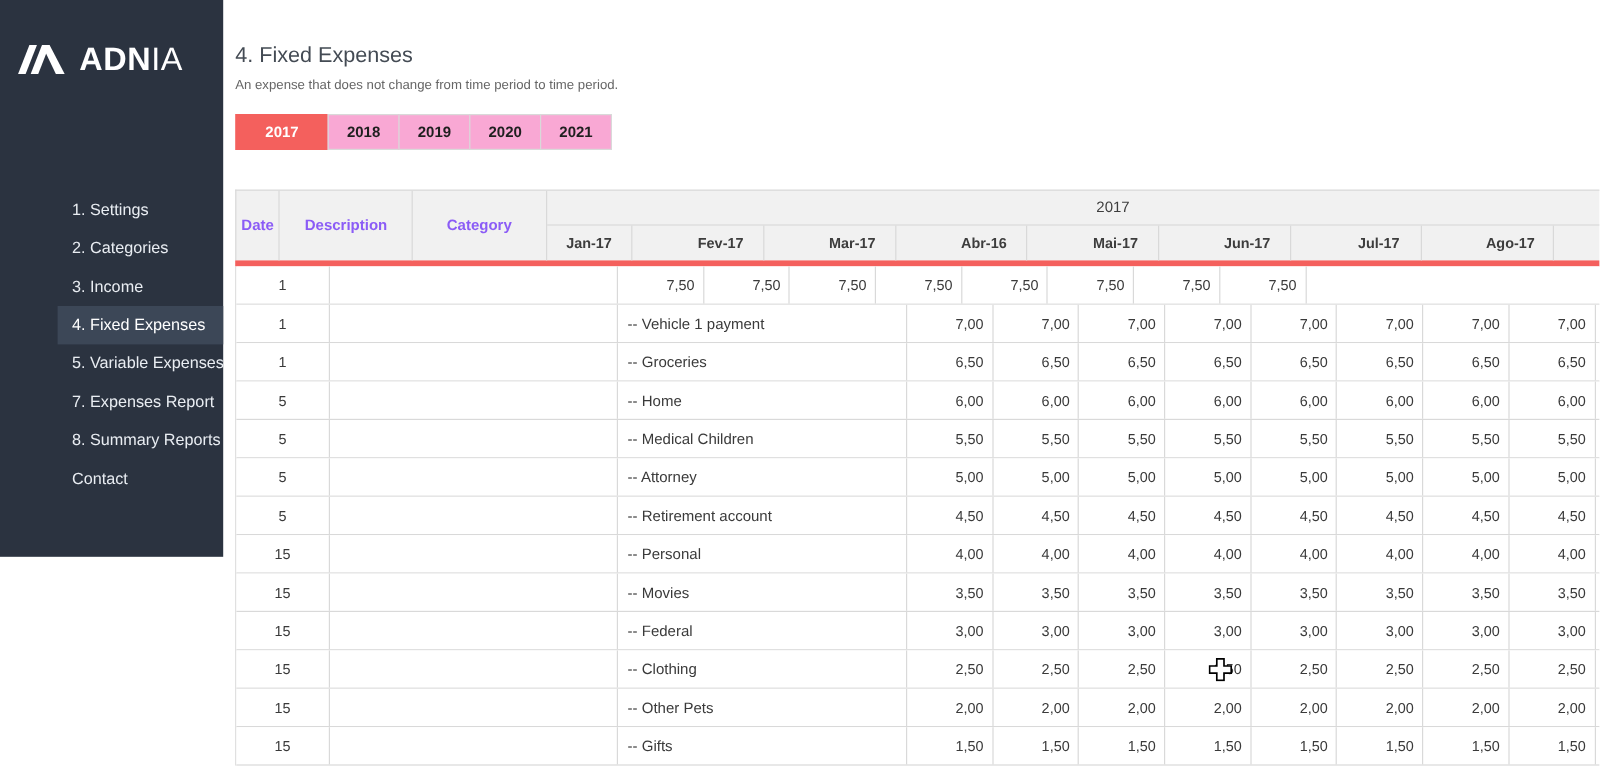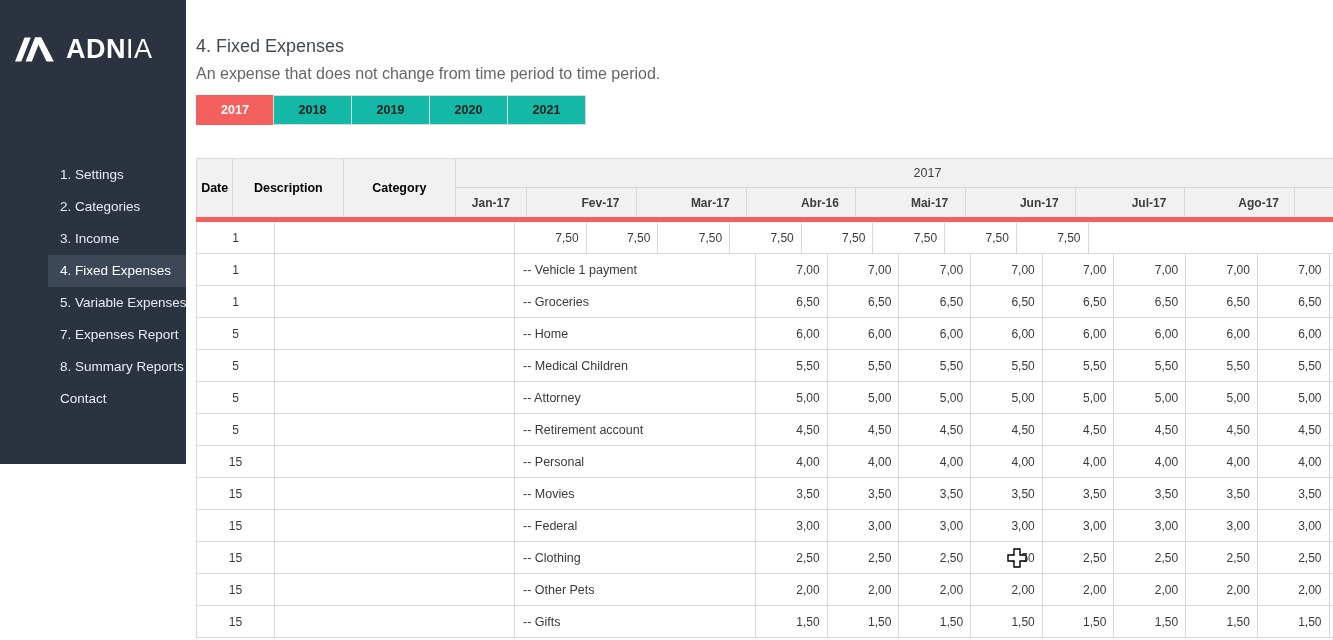--- a/index.html
+++ b/index.html
@@ -14,35 +14,35 @@
   .logo-text { color:#fff; font-size:27px; letter-spacing:.5px; line-height:1; }
   .logo-text .b { font-weight:700; }
   .logo-text .l { font-weight:400; }
   .menu { position:absolute; left:0; top:159px; right:0; }
   .menu-item { height:32px; line-height:32px; padding-left:12px; font-size:13.5px;
                color:#E9EDF2; cursor:pointer; white-space:nowrap;margin-left:48px; }
   .menu-item.active { background:#3C4757; color:#fff; }
 
   
   .page-title { position:absolute; left:196px; top:36px; font-size:18px; font-weight:400; color:#444B54; }
-  .page-subtitle { position:absolute; left:196px; top:65px; font-size:16px; color:#666; }
+  .page-subtitle { position:absolute; left:196px; top:65px; font-size:11px; color:#666; }
 
   
   .tabs { position:absolute; left:196px; top:95px; display:flex; height:30px; }
-  .tab { width:79px; height:30px; margin-left:-1px; border:1px solid #D9D9D9; background:#14b8a6;
+  .tab { width:60px; height:30px; margin-left:-1px; border:1px solid #D9D9D9; background:#f9a8d4;
          display:flex; align-items:center; justify-content:center;
          font-size:12.5px; font-weight:700; color:#1F1F1F; cursor:pointer; }
   .tab.active { width:78px; margin-left:0; border:none; background:#F4605D; color:#fff; }
 
   
   .table { position:absolute; left:196px; top:158px; width:1137px; }
   .thead { display:flex; height:59px; background:#F1F1F1;
            border-top:1px solid #D9D9D9; border-left:1px solid #D9D9D9; }
   .th { border-right:1px solid #D9D9D9; display:flex; align-items:center; justify-content:center;
-        font-size:12.5px; font-weight:700; color:#000000; }
+        font-size:12.5px; font-weight:700; color:#8b5cf6; }
   .th-date { width:78px; } .th-desc { width:240px; } .th-cat { width:241px; }
   .months-head { flex:1; display:flex; flex-direction:column; }
   .year-row { height:29px; border-bottom:1px solid #D9D9D9; position:relative;
               font-size:12.5px; font-weight:400; color:#3D3D3D; }
   .year-label { position:absolute; left:472px; top:50%; transform:translate(-50%,-50%); }
   .months-row { height:29px; display:flex;gap:38px; }
   .th-month { width:71.7px; border-right:1px solid #D9D9D9; display:flex; align-items:center;
               justify-content:center; font-size:12px; font-weight:700; color:#3D3D3D; }
   .th-sliver { flex:1; }
   .red-bar { height:5px; background:#F4605D; }

